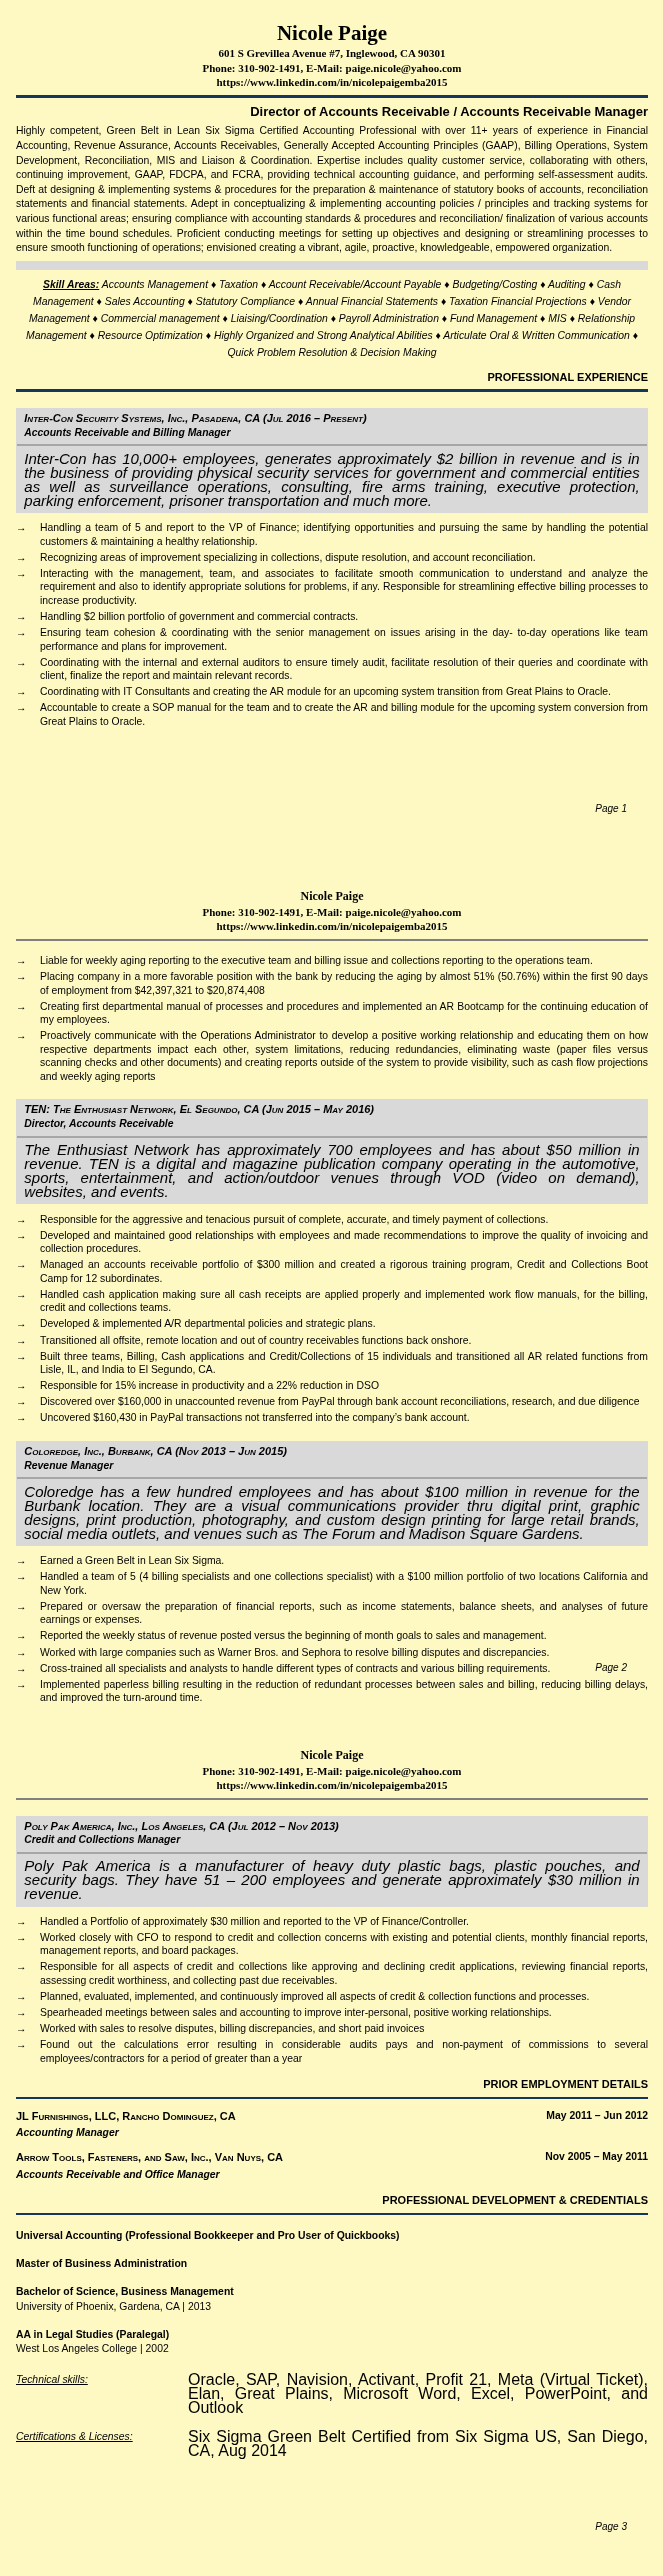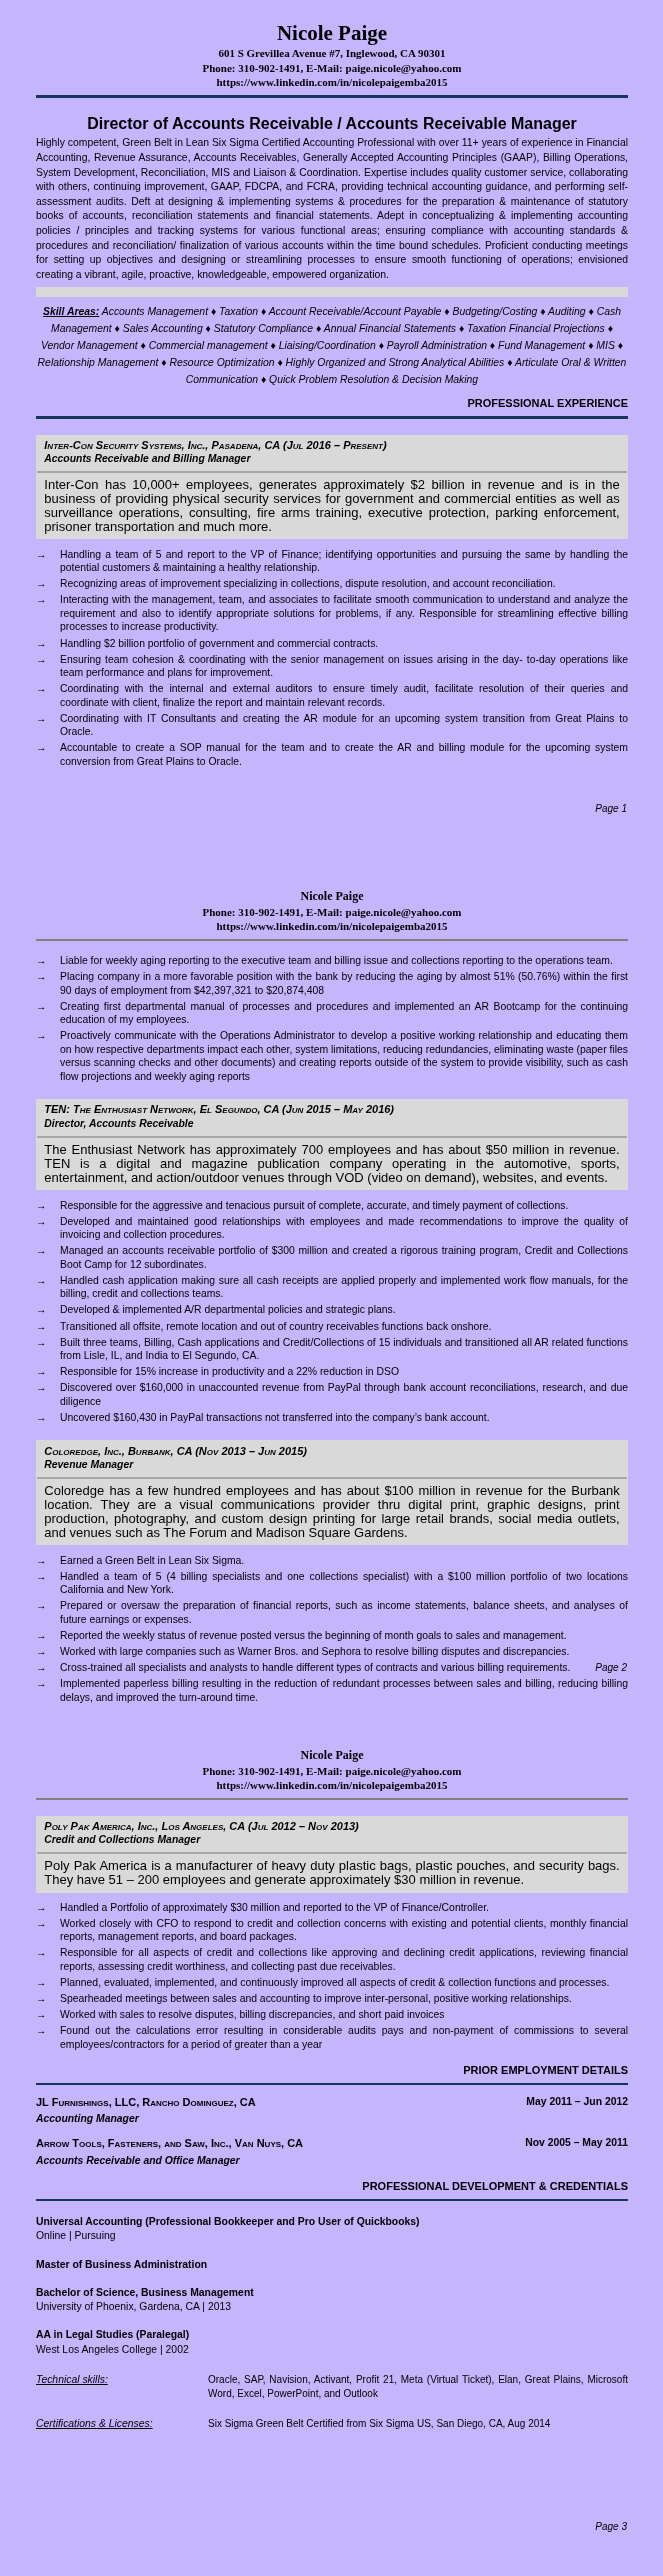--- a/index.html
+++ b/index.html
@@ -1,35 +1,35 @@
 <!DOCTYPE html>
 <html style="font-size:8.3px"><head>
 <meta charset="utf-8">
 <style>
   html,body{margin:0;padding:0;background:#ffffff;}
   body{width:664px;font-family:"Liberation Sans",sans-serif;color:#000;}
-  .page{width:664px;height:859px;box-sizing:border-box;padding:0 36px;position:relative;overflow:hidden;background:#c4b5fd;}
+  .page{width:664px;height:859px;box-sizing:border-box;padding:0 16px;position:relative;overflow:hidden;background:#fef9c3;}
   
   .main-header{text-align:center;padding-top:21px;font-family:"Liberation Serif",serif;font-weight:bold;}
   .main-name{font-size:21px;line-height:25px;}
   .main-contact{font-size:11px;line-height:14.6px;}
   .navy-rule{border:none;height:2.6px;background:#17365D;margin:5.2px 0 0 0;}
-  .doc-title{text-align:center;font-size:16px;font-weight:bold;margin-top:18px;line-height:15.6px;}
+  .doc-title{text-align:right;font-size:13px;font-weight:bold;margin-top:6px;line-height:15.6px;}
   .summary{text-align:justify;font-size:10.4px;line-height:14.6px;margin-top:5.2px;}
   .ach-box{background:#D9D9D9;margin-top:5.2px;padding:4.2px 12.5px;text-align:center;}
   .ach-line{font-size:10.4px;font-weight:bold;font-style:italic;line-height:15.6px;margin:1px 0;}
   .skills{margin-top:6px;text-align:center;font-style:italic;font-size:10.4px;line-height:17px;}
   .skills-label{font-weight:bold;text-decoration:underline;}
   .section-heading{text-align:right;font-weight:bold;font-size:11px;margin-top:8.3px;line-height:14.6px;}
   .job-box{background:#D9D9D9;margin-top:5.2px;}
   .job-head{padding:3.1px 8.3px 2.1px 8.3px;margin-top:16px;}
   .company-line{font-weight:bold;font-style:italic;font-variant:small-caps;font-size:11px;line-height:14.6px;}
   .job-title-line{font-weight:bold;font-style:italic;font-size:10.4px;line-height:14.6px;}
   .job-sep{border:none;height:2.1px;background:#A6A6A6;margin:2.1px 1px;}
-  .job-desc{padding:3.1px 8.3px 5.2px 8.3px;font-size:13px;line-height:14px;text-align:justify;}
+  .job-desc{padding:3.1px 8.3px 5.2px 8.3px;font-style:italic;font-size:15px;line-height:14px;text-align:justify;}
   .bullets{margin-top:8.3px;}
   .bullet-row{display:flex;margin-bottom:2.6px;}
   .bullet-arrow{flex:0 0 24px;font-size:10.4px;line-height:13.5px;}
   .bullet-text{flex:1;font-size:10.4px;line-height:13.5px;text-align:justify;}
   .page-marker{position:absolute;right:37px;bottom:45px;font-style:italic;font-size:10px;}
   
   .cont-header{text-align:center;padding-top:30px;font-family:"Liberation Serif",serif;font-weight:bold;}
   .cont-name{font-size:12px;line-height:15.6px;}
   .cont-line{font-size:11px;line-height:14.6px;}
   .gray-rule{border:none;height:1.6px;background:#808080;margin:5.2px 0 0 0;}
@@ -39,21 +39,21 @@
   .prior-company{font-weight:bold;font-variant:small-caps;font-size:11px;line-height:14.6px;}
   .prior-dates{font-weight:bold;font-size:10.4px;line-height:14.6px;white-space:nowrap;}
   .prior-title{font-weight:bold;font-style:italic;font-size:10.4px;line-height:14.6px;margin-top:3.1px;}
   
   .cred{margin-top:13.5px;}
   .cred-title{font-weight:bold;font-size:10.4px;line-height:14.6px;margin-top:8px;}
   .cred-detail{font-size:10.4px;line-height:14.6px;}
   
   .lv-row{display:flex;margin-top:15.6px;}
   .lv-label{flex:0 0 172px;font-style:italic;text-decoration:underline;font-size:10.4px;line-height:14px;}
-  .lv-value{flex:1;font-size:10px;line-height:14px;text-align:justify;}
+  .lv-value{flex:1;font-size:16px;line-height:14px;text-align:justify;}
 </style>
 </head>
 <body>
 
 <div class="page">
   <div class="main-header">
     <div class="main-name">Nicole Paige</div>
     <div class="main-contact">601 S Grevillea Avenue #7, Inglewood, CA 90301</div>
     <div class="main-contact">Phone: 310-902-1491, E-Mail: paige.nicole@yahoo.com</div>
     <div class="main-contact">https://www.linkedin.com/in/nicolepaigemba2015</div>
@@ -313,21 +313,20 @@
       <div class="prior-title">Accounts Receivable and Office Manager</div>
     </div>
     </div>
 
   <div class="section-heading" style="margin-top:10.4px;">PROFESSIONAL DEVELOPMENT &amp; CREDENTIALS</div>
   <hr class="navy-rule">
 
   <div>
       <div class="cred">
       <div class="cred-title">Universal Accounting (Professional Bookkeeper and Pro User of Quickbooks)</div>
-      <div class="cred-detail">Online | Pursuing</div>
     </div>
       <div class="cred">
       <div class="cred-title">Master of Business Administration</div>
     </div>
       <div class="cred">
       <div class="cred-title">Bachelor of Science, Business Management</div>
       <div class="cred-detail">University of Phoenix, Gardena, CA | 2013</div>
     </div>
       <div class="cred">
       <div class="cred-title">AA in Legal Studies (Paralegal)</div>

